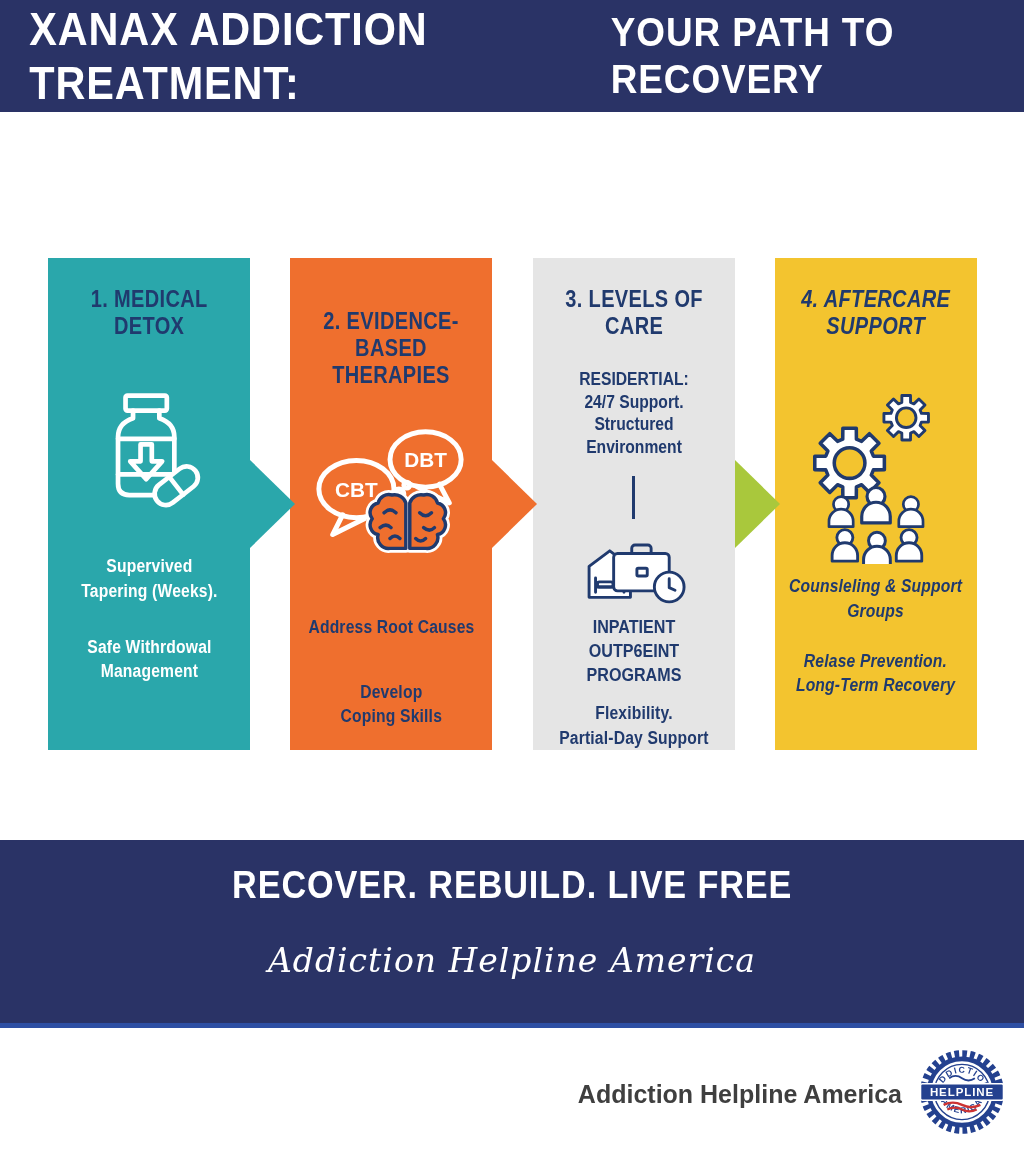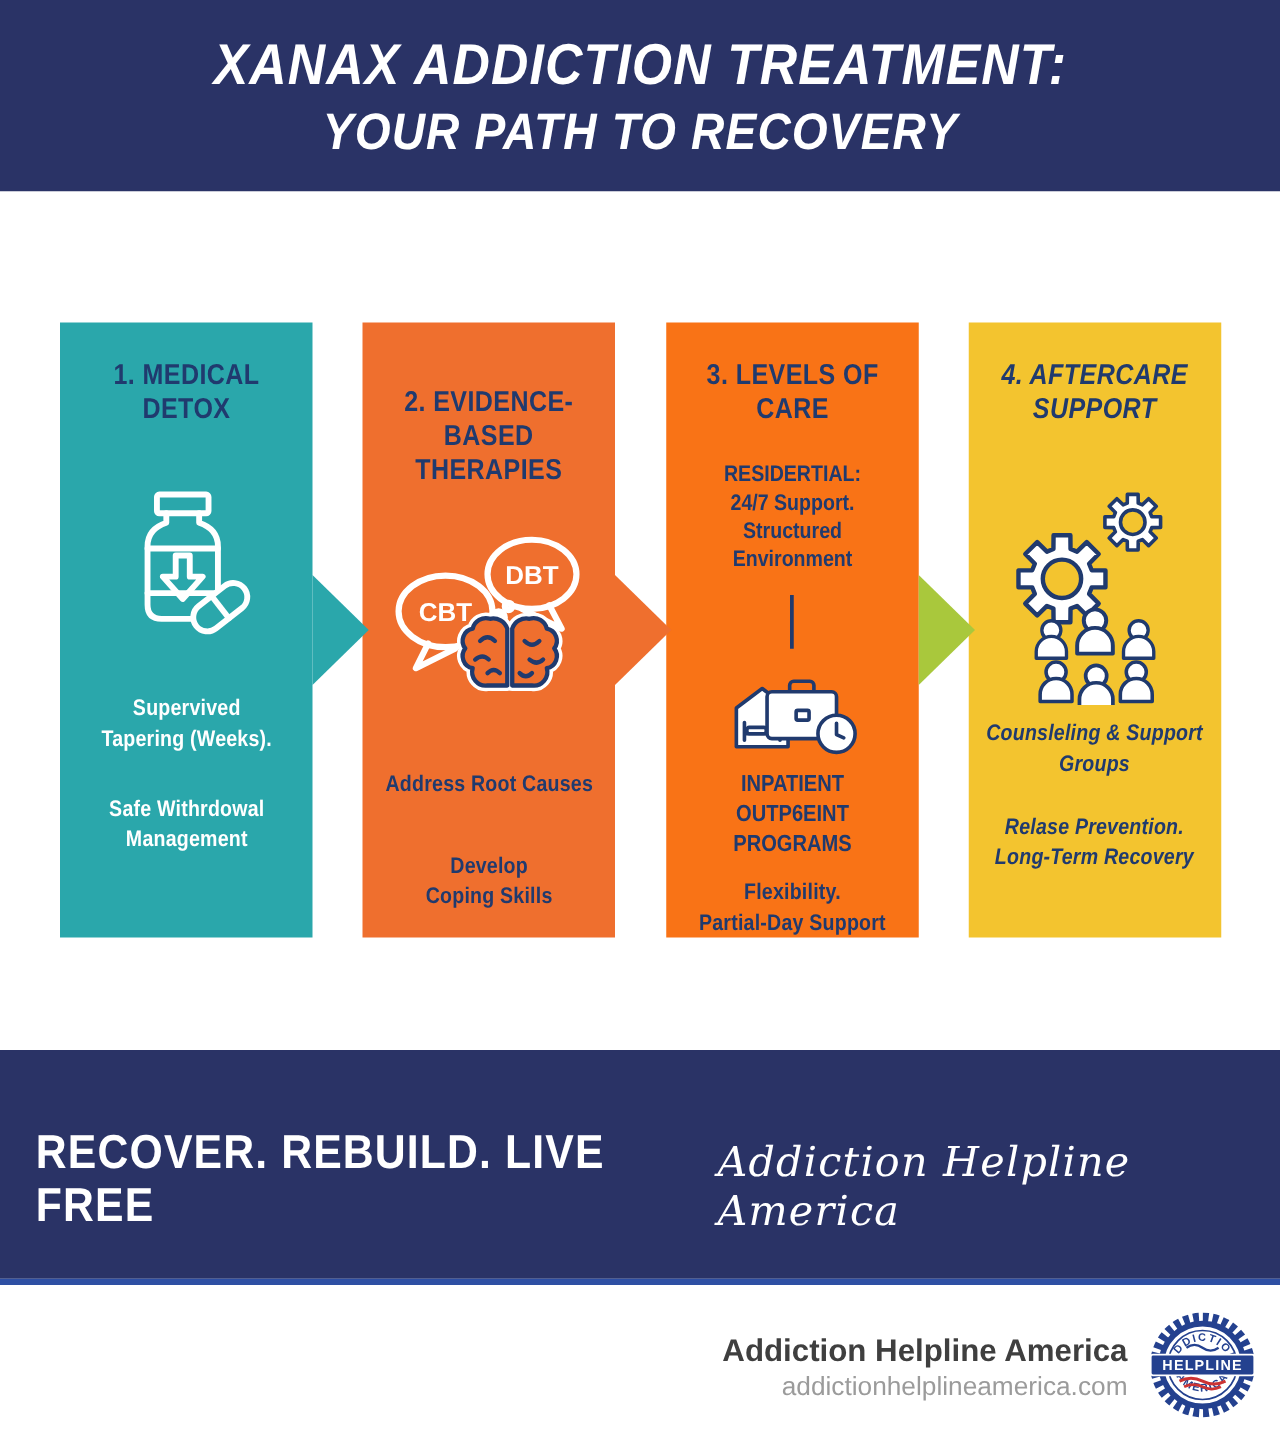--- a/index.html
+++ b/index.html
@@ -7,39 +7,39 @@
   body {
     height:1154px; position:relative; background:#ffffff;
     font-family:"Liberation Sans", sans-serif; overflow:hidden;
   }
   .pre { white-space:pre-line; }
   .cnd { transform:scaleX(0.87); transform-origin:50% 50%; }
   .cnd8 { transform:scaleX(0.9); transform-origin:50% 50%; }
 
   
   .header {
-    position:absolute; top:0; left:0; width:1024px; height:153px;
-    background:#2a3366; display:flex; flex-direction:column;
-    align-items:center; justify-content:center; gap:4px;font-style:italic;
+    position:absolute; top:0; left:0; width:1024px; height:112px;
+    background:#2a3366; display:flex; flex-direction:row;
+    align-items:center; justify-content:center; gap:4px;
   }
   .header .t1 { color:#fff; font-weight:bold; font-size:46px; letter-spacing:1px; }
   .header .t2 { color:#fff; font-weight:bold; font-size:41px; letter-spacing:1px; }
 
   
   .cards {
     position:absolute; top:258px; left:48px; width:929px; height:492px;
     display:flex; justify-content:space-between;border-radius:16px;
   }
   .card {
     position:relative; width:202px; height:492px;
     display:flex; flex-direction:column; align-items:center; text-align:center;
   }
   .card.c1 { background:#2aa7ab; }
   .card.c2 { background:#ef6f2e;justify-content:center; }
-  .card.c3 { background:#f97316; }
+  .card.c3 { background:#e5e5e5; }
   .card.c4 { background:#f3c42f;font-style:italic; }
   .card.c1::after, .card.c2::after, .card.c3::after {
     content:""; position:absolute; right:-45px; top:50%; margin-top:-44px;
     width:0; height:0; border-top:44px solid transparent;
     border-bottom:44px solid transparent; border-left:45px solid; z-index:2;
   }
   .card.c1::after { border-left-color:#2aa7ab; }
   .card.c2::after { border-left-color:#ef6f2e; }
   .card.c3::after { border-left-color:#a9c83c; }
 
@@ -65,21 +65,21 @@
   .c3 .label { margin-top:6px; color:#203a6e; font-weight:bold; font-size:18.5px; line-height:1.3; }
   .c3 .b1 { margin-top:14px; }
 
   .c4 .icon-wrap { margin-top:40px; height:184px; }
   .c4 .b1 { margin-top:10px; }
   .c4 .b2 { margin-top:26px; }
 
   
   .banner {
     position:absolute; top:840px; left:0; width:1024px; height:183px;
-    background:#2a3366; display:flex; flex-direction:row; align-items:center;
+    background:#2a3366; display:flex; flex-direction:column; align-items:center;
   }
   .banner .headline {
     margin-top:24px; color:#fff; font-weight:bold; font-size:38px; letter-spacing:1px;
   }
   .banner .script {
     margin-top:34px; color:#fff; font-size:33px; font-style:italic;
     font-family:"DejaVu Serif", serif; letter-spacing:1px;
   }
   .banner-line {
     position:absolute; top:1023px; left:0; width:1024px; height:5px; background:#2e4fa3;
@@ -249,21 +249,20 @@
 <div class="banner">
   <div class="headline cnd8">RECOVER. REBUILD. LIVE FREE</div>
   <div class="script">Addiction Helpline America</div>
 </div>
 <div class="banner-line"></div>
 
 <div class="footer">
   <div class="footer-inner">
     <div class="footer-text">
       <div class="footer-brand">Addiction Helpline America</div>
-      <div class="footer-site">addictionhelplineamerica.com</div>
     </div>
     <div>
       <svg width="92" height="92" viewBox="-50 -50 100 100">
         <circle r="41" fill="#ffffff" stroke="#24418f" stroke-width="9" stroke-dasharray="5 3.4"></circle>
         <circle r="36" fill="#ffffff" stroke="#24418f" stroke-width="5"></circle>
         <circle r="30" fill="none" stroke="#24418f" stroke-width="1.5"></circle>
         <defs>
           <path id="badge-top-arc" d="M -24 3 A 24 24 0 0 1 24 3"></path>
           <path id="badge-bot-arc" d="M -26 -3 A 26 26 0 0 0 26 -3"></path>
         </defs>

